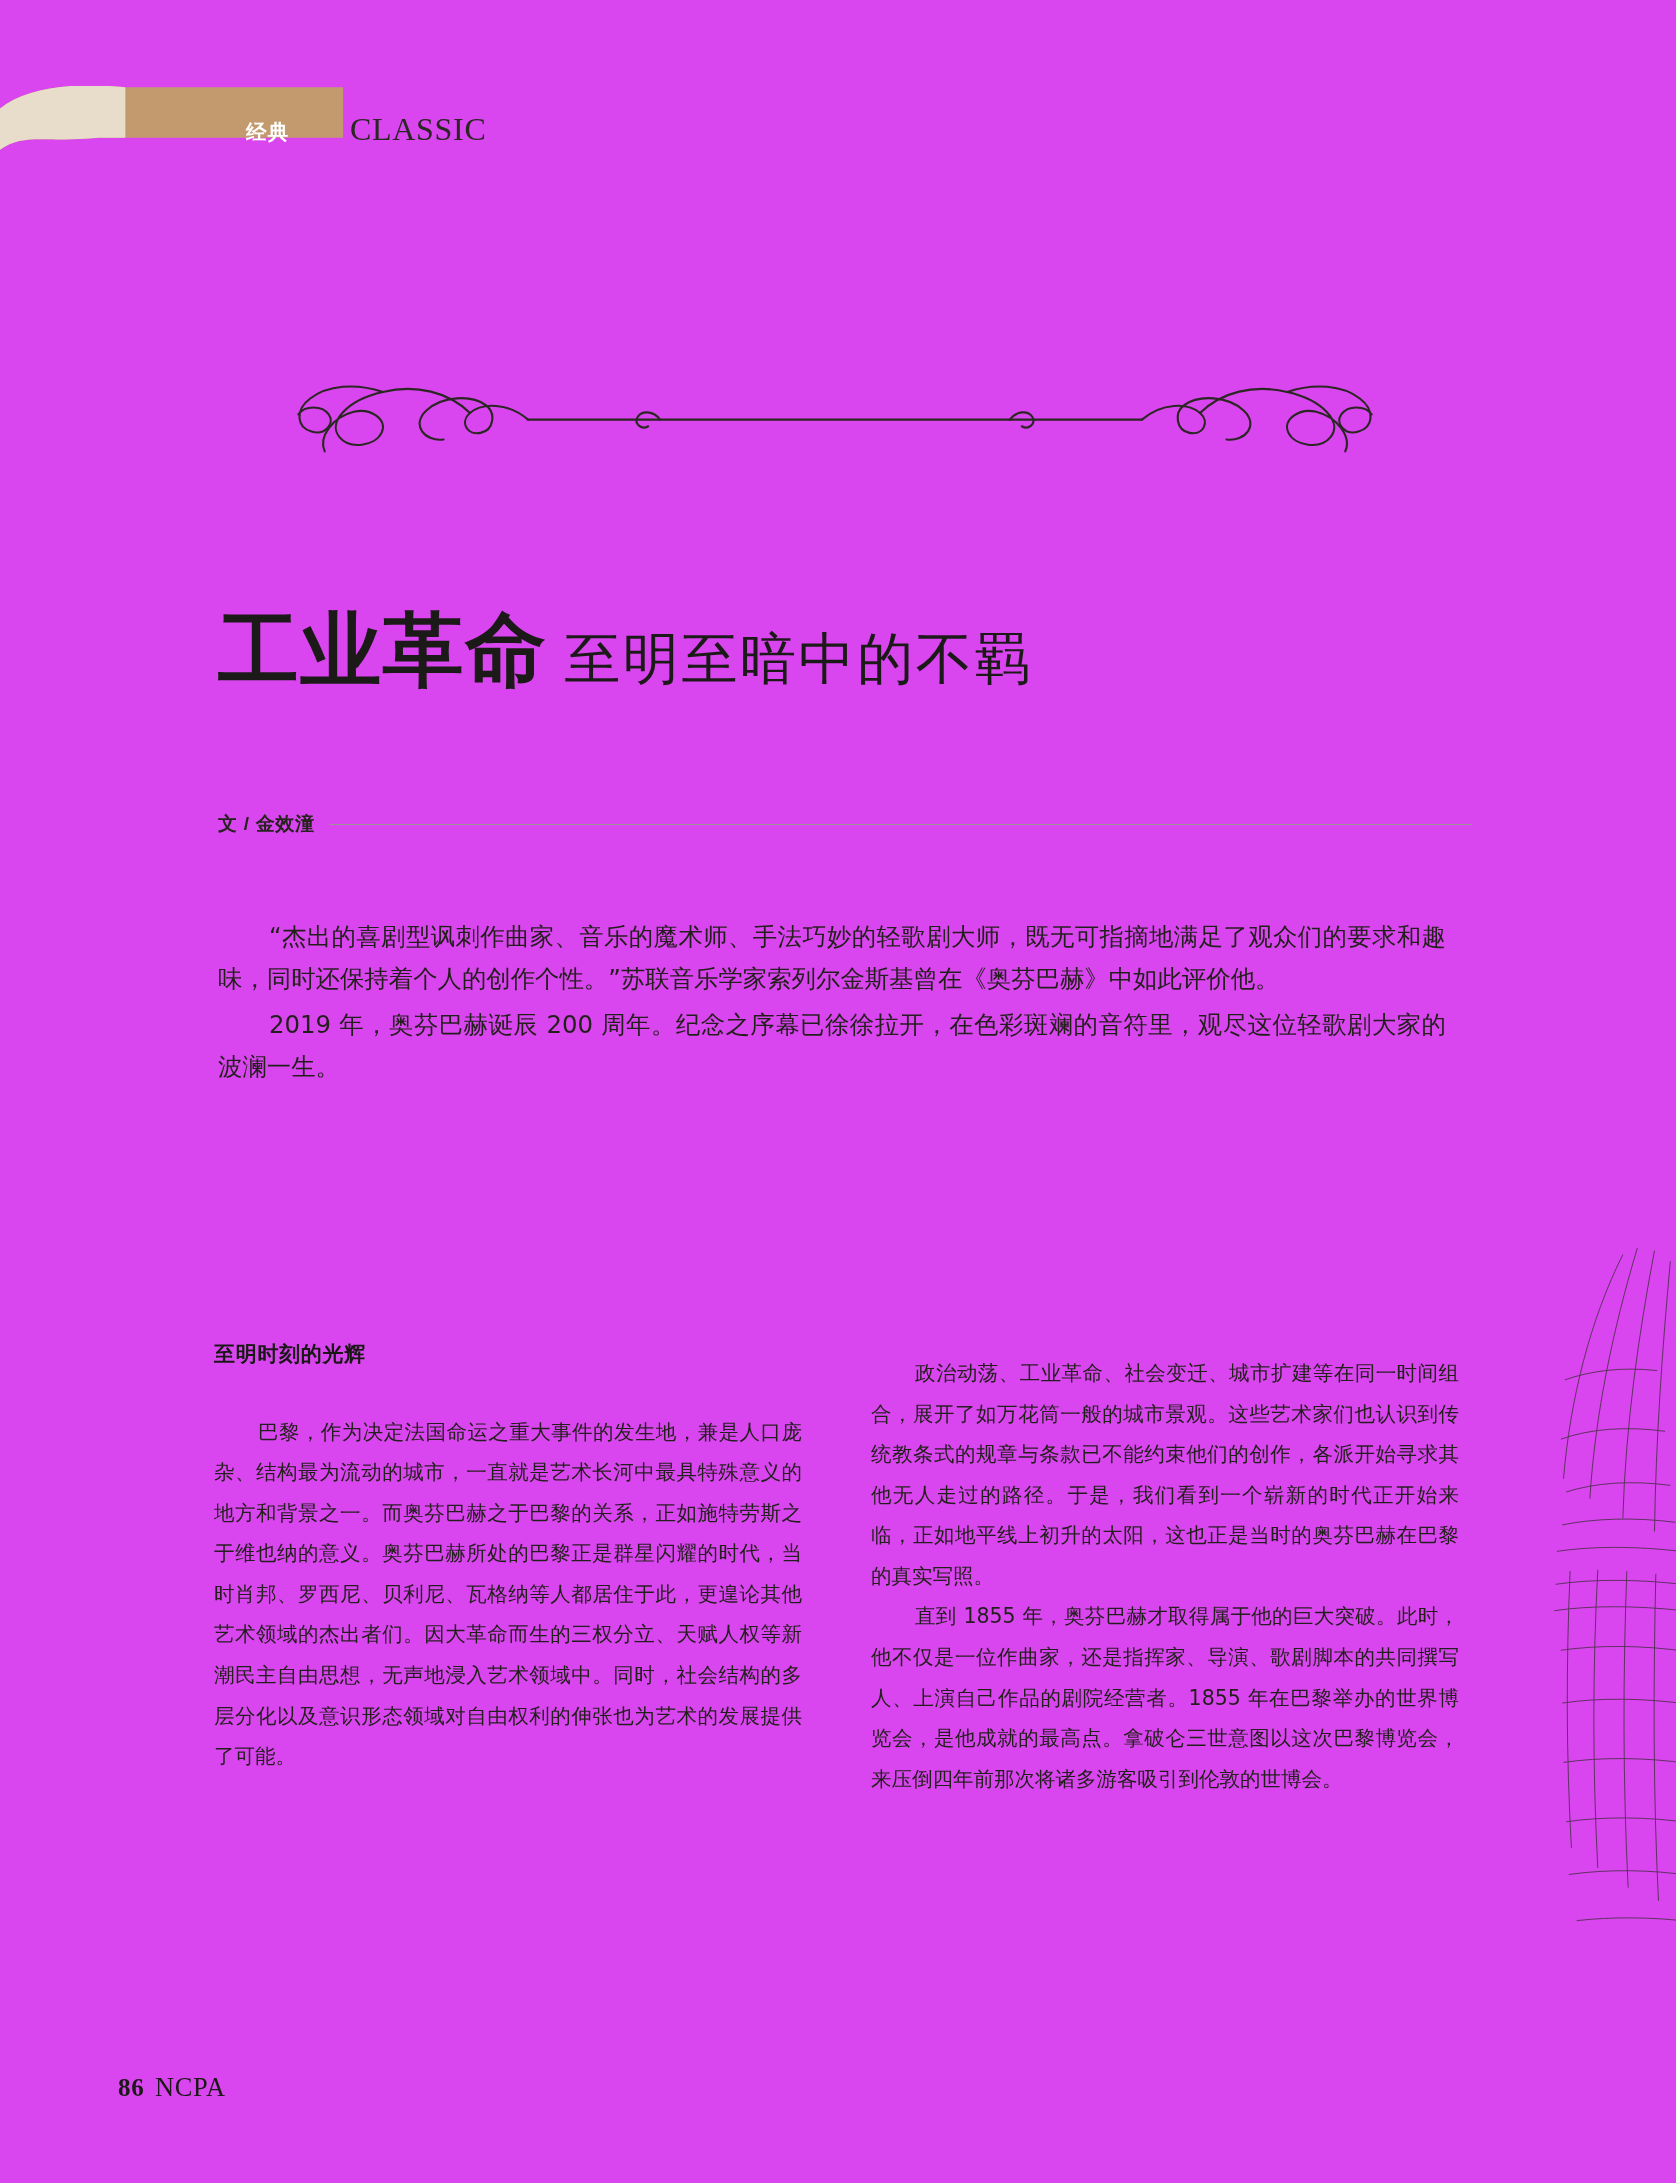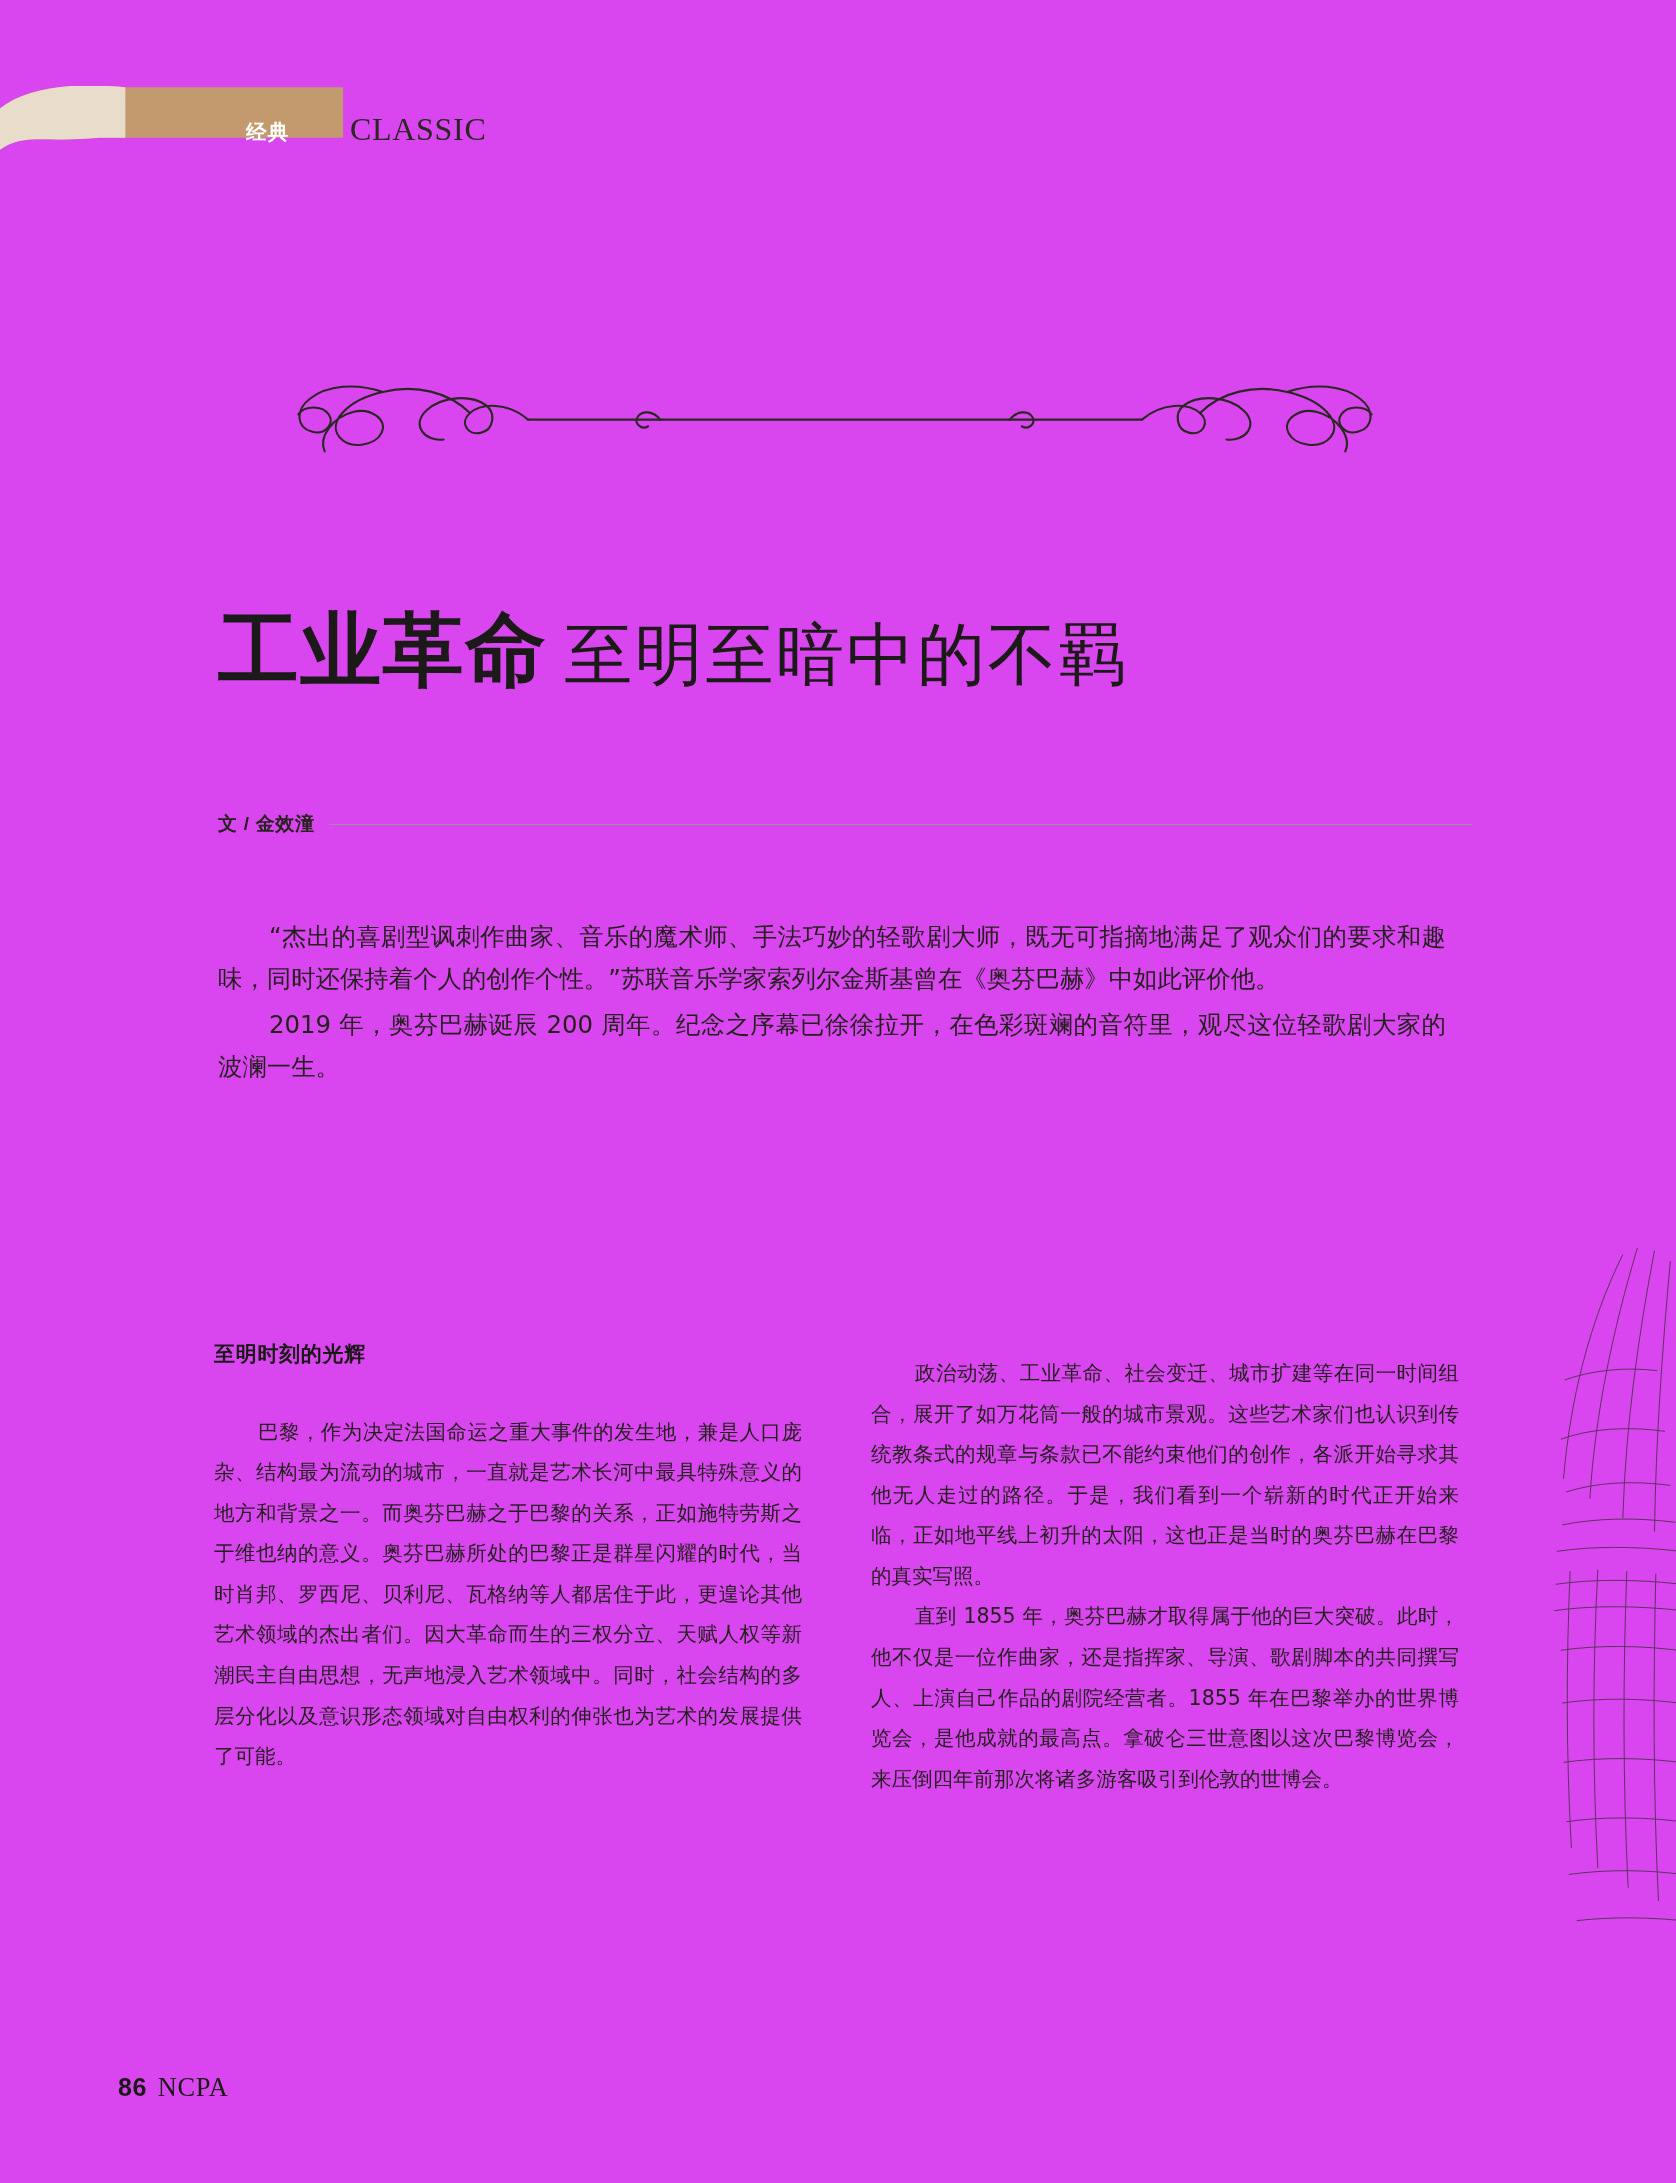--- a/index.html
+++ b/index.html
@@ -69,21 +69,21 @@
   }
   .title-bold {
     font-family: "DejaVu Sans", sans-serif;
     font-size: 81px;
     font-weight: bold;
     color: #1c1a18;
     letter-spacing: 1.3px;
   }
   .title-light {
     font-family: "DejaVu Serif", serif;
-    font-size: 68px;
+    font-size: 56px;
     font-weight: normal;
     color: #1c1a18;
     letter-spacing: 2.6px;
     margin-left: 17px;
   }
 
   
   .byline {
     position: absolute;
     left: 218px;
@@ -160,21 +160,21 @@
 
   
   .footer {
     position: absolute;
     left: 118px;
     top: 2072px;
     display: flex;
     align-items: baseline;
   }
   .folio {
-    font-family: Liberation Sans, sans-serif;
+    font-family: Liberation Serif, serif;
     font-size: 25px;
     font-weight: bold;
     color: #1c1a18;
     letter-spacing: 0.7px;
   }
   .folio-mag {
     font-family: "Liberation Serif", serif;
     font-size: 26.4px;
     color: #1c1a18;
     margin-left: 10.6px;

